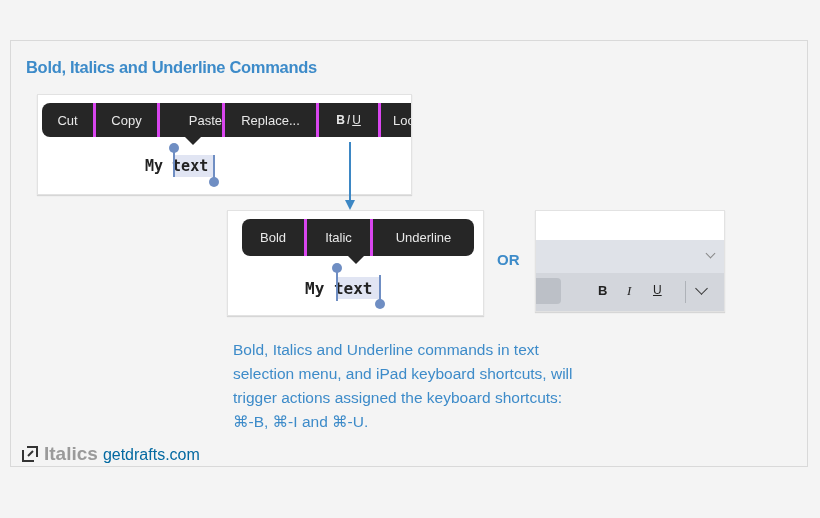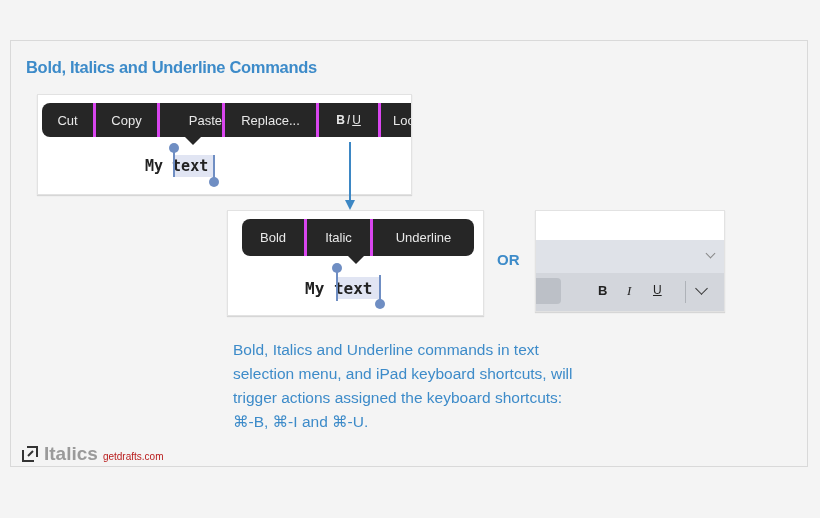--- a/index.html
+++ b/index.html
@@ -75,21 +75,21 @@
   }
   .desc {
     position: absolute; left: 233px; top: 338px; width: 350px;
     font-size: 15.5px; line-height: 24px; color: #3d8bc9;
   }
   .footer {
     position: absolute; left: 22px; top: 443px; display: flex; align-items: baseline;
   }
   .logo-icon { position: relative; width: 16px; height: 16px; margin-right: 6px; top: 2px; }
   .logo-word { font-size: 19px; font-weight: bold; color: #9a9a9a; margin-right: 5px; }
-  .logo-url { font-size: 10px; color: #b91c1c; }
+  .logo-url { font-size: 16px; color: #0369a1; }
 </style>
 </head>
 <body>
 
 <div class="frame"></div>
 
 <div class="title">Bold, Italics and Underline Commands</div>
 
 <div class="panel" style="left:37px; top:94px; width:375px; height:101px;">
   <div class="menu" style="left:4px; top:8px; width:380px; height:34px; border-radius:8px 0 0 8px;">

